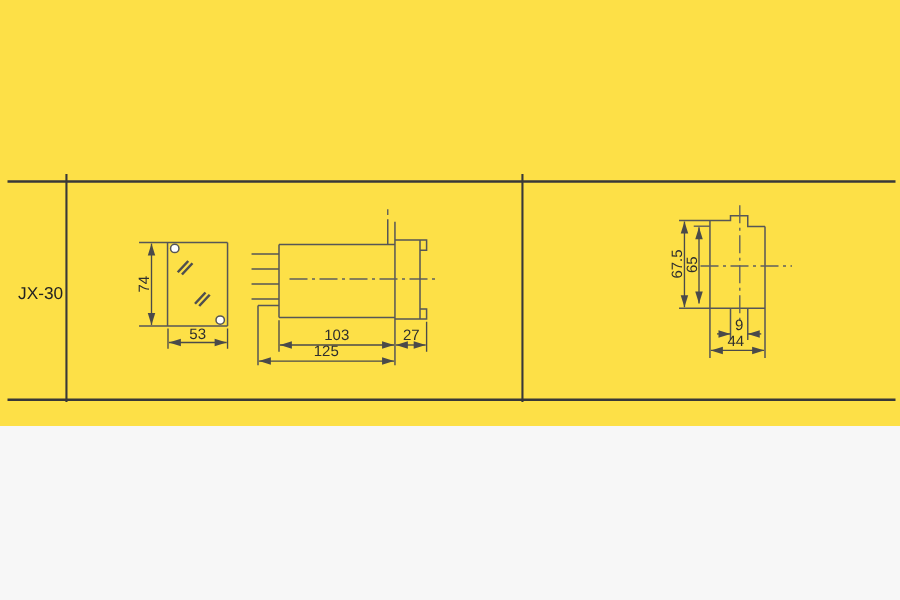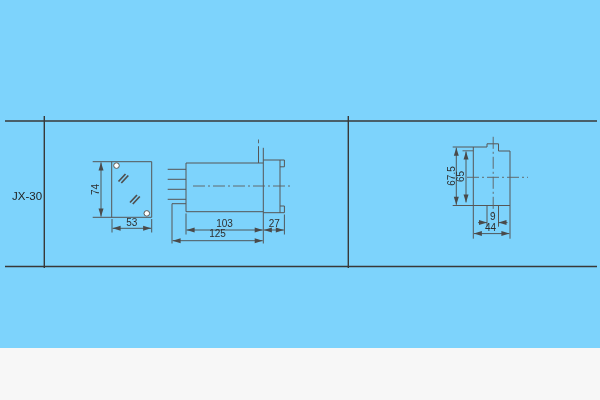--- a/index.html
+++ b/index.html
@@ -1,17 +1,17 @@
 <!DOCTYPE html>
 <html><head>
 <meta charset="utf-8">
 <style>
   html,body{margin:0;padding:0;background:#f7f7f7;}
   .canvas{
-    position:relative;width:600px;height:348px;background:#7dd3fc;
+    position:relative;width:600px;height:284px;background:#fde047;
     font-family:"Liberation Sans","DejaVu Sans",sans-serif;overflow:hidden;
   }
   svg{display:block;}
   .dwg{stroke:#565656;stroke-width:1;fill:none;}
   .dwg-thin{stroke:#5a5a5a;stroke-width:0.9;fill:none;}
   .cline{stroke:#5f5f5f;stroke-width:0.9;fill:none;stroke-dasharray:12 3 2 3;}
   .dim{stroke:#4a4a4a;stroke-width:0.9;fill:none;}
   .hatch{stroke:#4f4f4f;stroke-width:1.7;fill:none;stroke-linecap:butt;}
   .border-h{stroke:#383838;stroke-width:1.6;fill:none;}
   .border-v{stroke:#383838;stroke-width:1.4;fill:none;}

